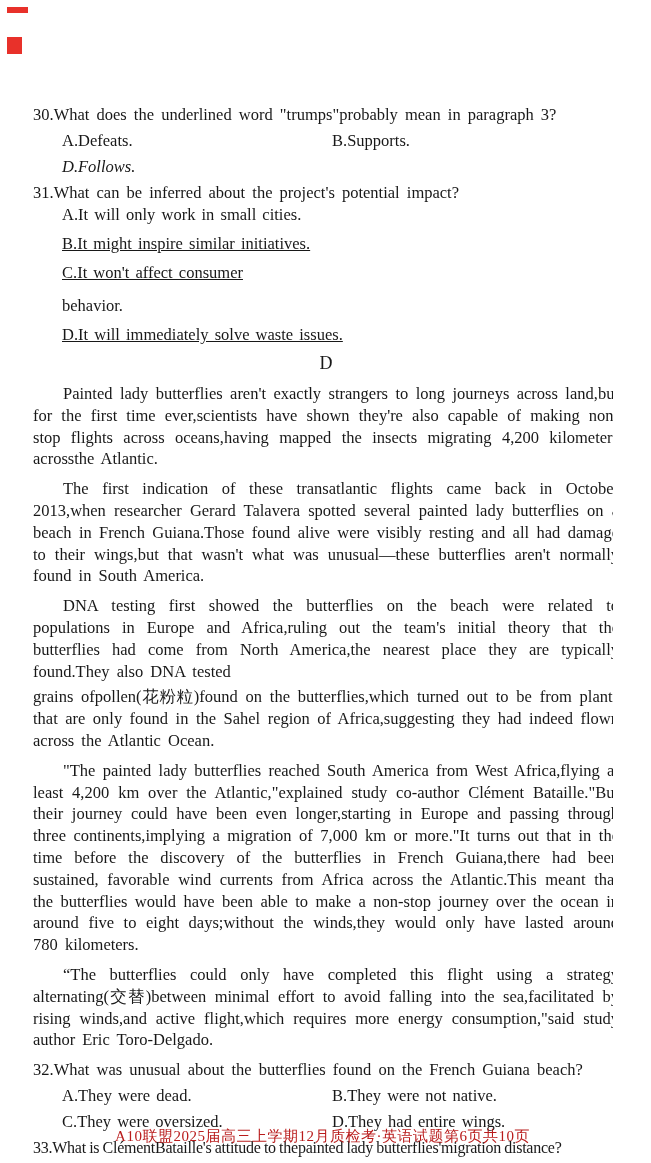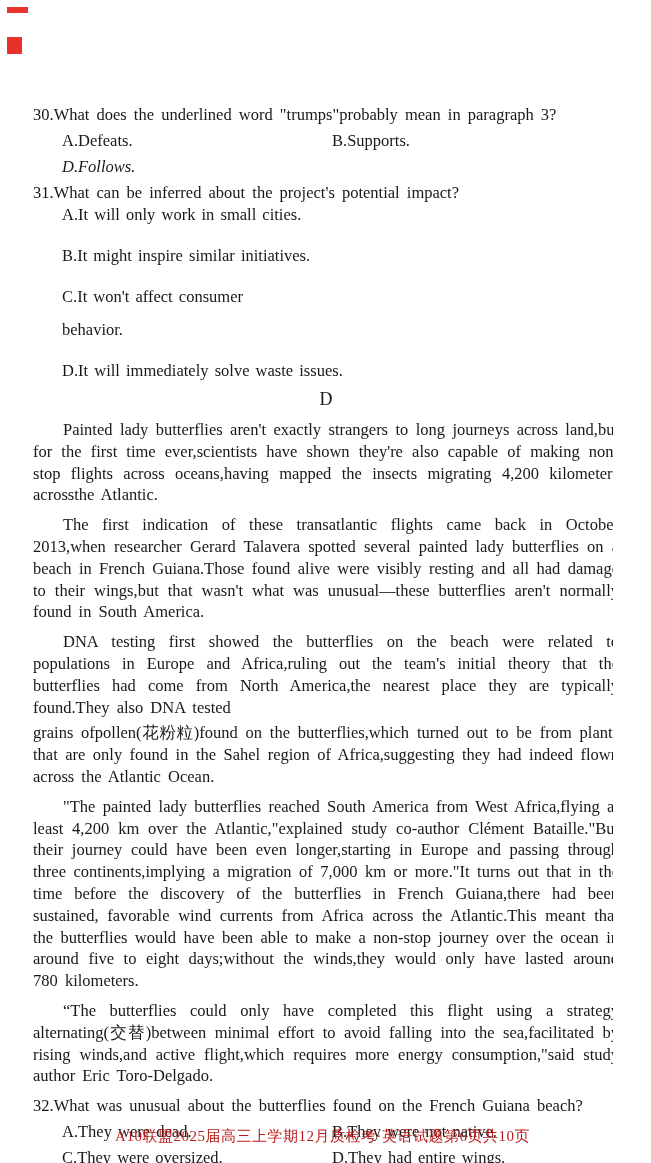--- a/index.html
+++ b/index.html
@@ -27,21 +27,21 @@
 
   .options-grid {
     display:grid; grid-template-columns:270px 1fr;
     padding-left:29px;
     font-size:16.5px; line-height:23px; word-spacing:2px;
   }
   .options-grid .opt { margin-top:3px; }
 
   .options-list { padding-left:29px; font-size:16.5px; line-height:22px; word-spacing:2px; }
   .options-list .optline { }
-  .options-list .optline.gap { margin-top:19px; }
+  .options-list .optline.gap { margin-top:7px;text-decoration:underline; }
   .options-list .optline.cont { margin-top:11px; }
 
   .italic { font-style:italic; }
 
   .section-label { text-align:center; font-size:18px; line-height:24px; margin-top:5px; }
 
   .para {
     font-size:16.5px; line-height:21.8px;
     text-align:justify;
     word-spacing:3px;

